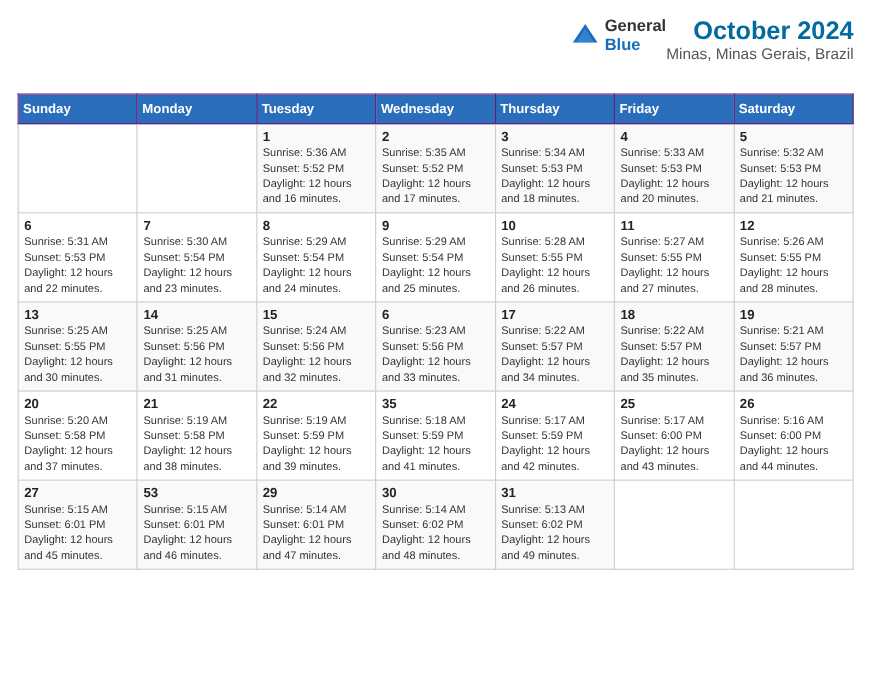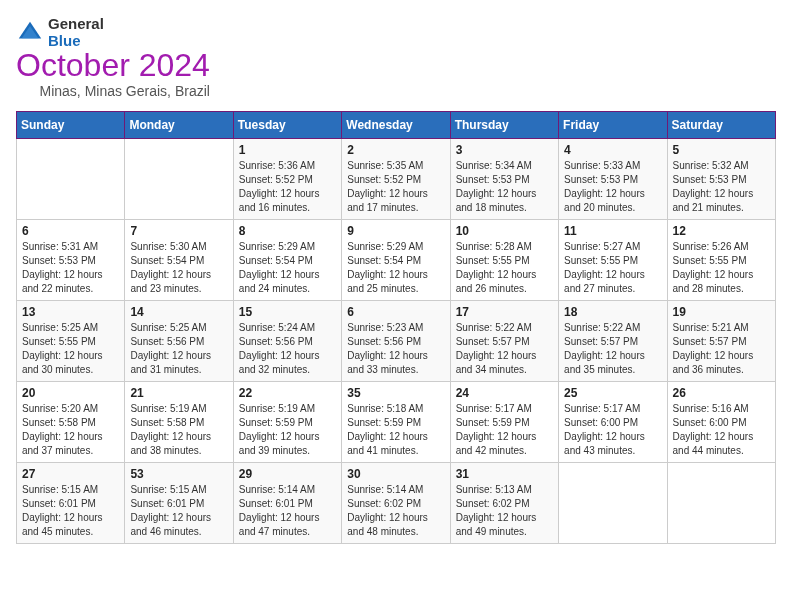--- a/index.html
+++ b/index.html
@@ -5,24 +5,23 @@
     * { box-sizing: border-box; margin: 0; padding: 0; }
     body {
       font-family: Arial, sans-serif;
       background: #fff;
       width: 792px;
       min-height: 612px;
       padding: 16px;
     }
     .header {
       display: flex;
-      justify-content: center;
+      justify-content: flex-end;
       align-items: flex-start;
-      margin-bottom: 12px;
-      flex-direction: column;
+      margin-bottom: 28px;
     }
     .logo {
       display: flex;
       align-items: center;
       gap: 4px;
     }
     .logo-text {
       display: flex;
       flex-direction: column;
       line-height: 1.1;
@@ -38,23 +37,23 @@
       color: #1a6bba;
     }
     .logo-icon {
       width: 28px;
       height: 28px;
     }
     .title-block {
       text-align: right;
     }
     .month-title {
-      font-size: 32px;
-      font-weight: normal;
-      color: #a21caf;
+      font-size: 23px;
+      font-weight: bold;
+      color: #0369a1;
       line-height: 1;
     }
     .location {
       font-size: 14px;
       color: #555;
       margin-top: 2px;
     }
     table {
       width: 100%;
       border-collapse: collapse;

